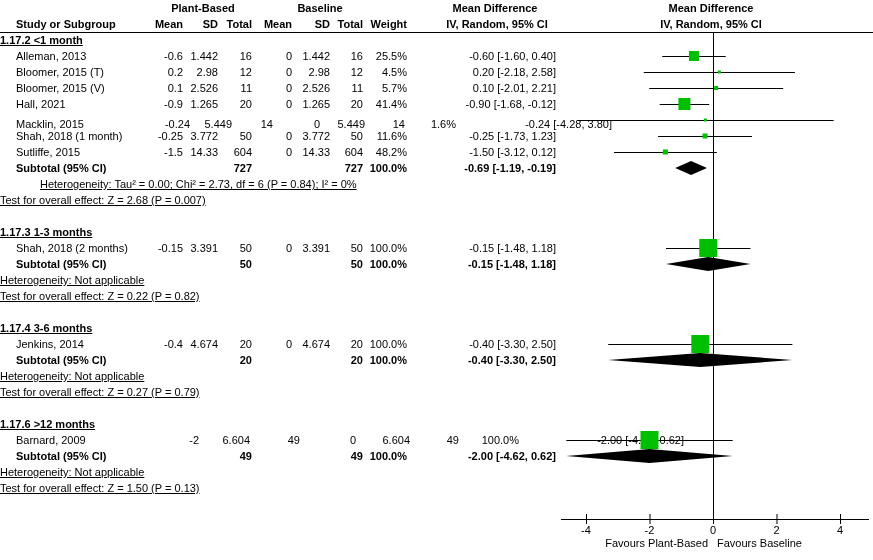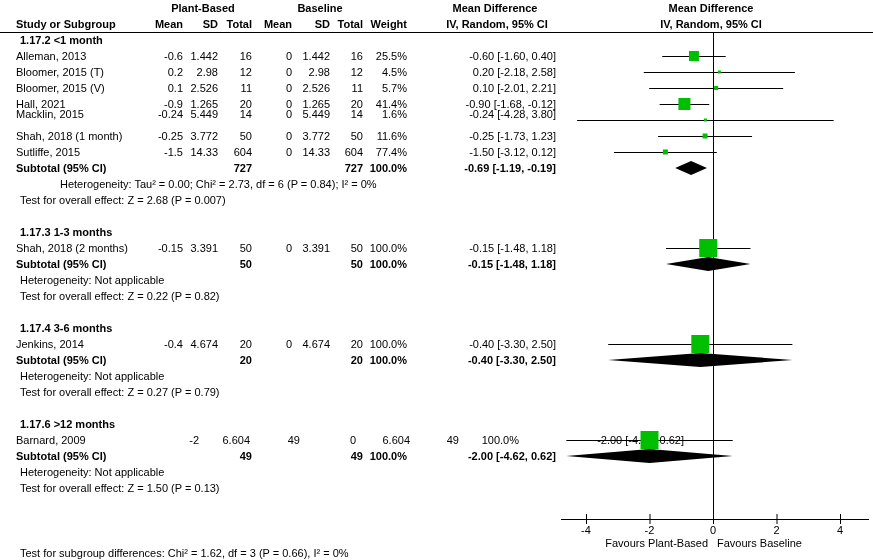--- a/index.html
+++ b/index.html
@@ -9,21 +9,21 @@
   .h1{position:absolute;top:0;height:16px;line-height:16px;transform:translateX(-50%);
       font-weight:bold;white-space:nowrap;}
   .h2{position:absolute;top:16px;height:16px;line-height:16px;transform:translateX(-50%);
       font-weight:bold;white-space:nowrap;}
   .row{position:absolute;left:0;width:556px;height:16px;display:grid;
        grid-template-columns:130px 53px 35px 34px 40px 38px 33px 44px 149px;align-items:center;}
   .cell{white-space:nowrap;overflow:visible;}
   .study{padding-left:16px;text-align:left;}
   .num{text-align:right;}
   .ci{text-align:right;}
-  .fullrow{position:absolute;left:20px;height:16px;line-height:16px;white-space:nowrap;}
+  .fullrow{position:absolute;left:0;height:16px;line-height:16px;white-space:nowrap;text-decoration:underline;}
   #plot-svg{position:absolute;left:0;top:0;pointer-events:none;}
 </style>
 </head>
 <body>
 
 <div id="canvas">
 
   <div class="h1" style="left:203px">Plant-Based</div>
   <div class="h1" style="left:320px">Baseline</div>
   <div class="h1" style="left:495px">Mean Difference</div>
@@ -82,21 +82,21 @@
         <div class="cell study">Hall, 2021</div>
         <div class="cell num">-0.9</div>
         <div class="cell num">1.265</div>
         <div class="cell num">20</div>
         <div class="cell num">0</div>
         <div class="cell num">1.265</div>
         <div class="cell num">20</div>
         <div class="cell num">41.4%</div>
         <div class="cell ci">-0.90 [-1.68, -0.12]</div>
       </div>
-      <div class="row" style="top: 106px;">
+      <div class="row" style="top: 116px; gap: 7px;">
         <div class="cell study">Macklin, 2015</div>
         <div class="cell num">-0.24</div>
         <div class="cell num">5.449</div>
         <div class="cell num">14</div>
         <div class="cell num">0</div>
         <div class="cell num">5.449</div>
         <div class="cell num">14</div>
         <div class="cell num">1.6%</div>
         <div class="cell ci">-0.24 [-4.28, 3.80]</div>
       </div>
@@ -112,21 +112,21 @@
         <div class="cell ci">-0.25 [-1.73, 1.23]</div>
       </div>
       <div class="row" style="top: 144px;">
         <div class="cell study">Sutliffe, 2015</div>
         <div class="cell num">-1.5</div>
         <div class="cell num">14.33</div>
         <div class="cell num">604</div>
         <div class="cell num">0</div>
         <div class="cell num">14.33</div>
         <div class="cell num">604</div>
-        <div class="cell num">77.4%</div>
+        <div class="cell num">48.2%</div>
         <div class="cell ci">-1.50 [-3.12, 0.12]</div>
       </div>
       <div class="row bold" style="top: 160px;">
         <div class="cell study">Subtotal (95% CI)</div>
         <div class="cell num"></div>
         <div class="cell num"></div>
         <div class="cell num">727</div>
         <div class="cell num"></div>
         <div class="cell num"></div>
         <div class="cell num">727</div>
@@ -247,14 +247,13 @@
       <rect x="699.2375" y="239" width="18" height="18" fill="#00bf00"></rect>
       <polygon points="666.01,264 708.2375,257 750.465,264 708.2375,271" fill="#000000"></polygon>
       <line x1="608.225" y1="344.5" x2="792.375" y2="344.5" stroke="#000000" stroke-width="1.2"></line>
       <rect x="691.3" y="335" width="18" height="18" fill="#00bf00"></rect>
       <polygon points="608.225,360 700.3,353 792.375,360 700.3,367" fill="#000000"></polygon>
       <line x1="566.315" y1="440.5" x2="732.685" y2="440.5" stroke="#000000" stroke-width="1.2"></line>
       <rect x="640.5" y="431" width="18" height="18" fill="#00bf00"></rect>
       <polygon points="566.315,456 649.5,449 732.685,456 649.5,463" fill="#000000"></polygon>
     </svg>
 
-  <div class="fullrow" style="top:545px">Test for subgroup differences: Chi² = 1.62, df = 3 (P = 0.66), I² = 0%</div>
 </div>
 
 </body></html>

